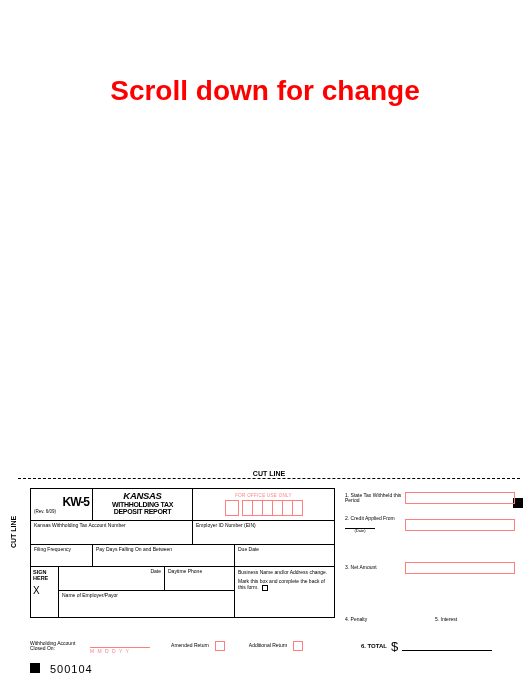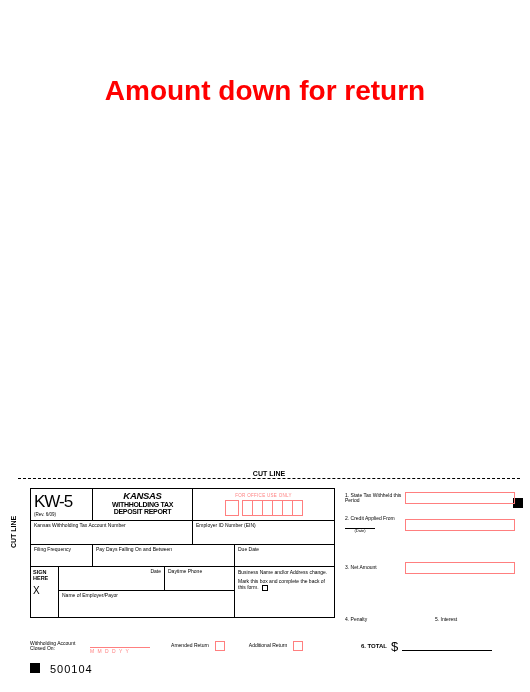--- a/index.html
+++ b/index.html
@@ -80,24 +80,25 @@
   }
   .kw5-cell {
     width: 62px;
     border-right: 1px solid #000;
     padding: 2px 3px;
     display: flex;
     flex-direction: column;
     justify-content: center;
   }
   .kw5-big {
-    font-size: 17px;
-    font-weight: 400;
+    font-size: 12px;
+    font-weight: 700;
     font-family: Arial, sans-serif;
     letter-spacing: -1px;
+    text-align: right;
   }
   .kw5-rev {
     font-size: 4.5px;
   }
   .kansas-cell {
     width: 100px;
     border-right: 1px solid #000;
     text-align: center;
     font-weight: bold;
     padding-top: 2px;
@@ -342,21 +343,21 @@
     font-size: 11px;
     font-family: Arial, sans-serif;
     letter-spacing: 1px;
   }
 </style>
 </head>
 <body>
 
 <div class="page">
 
-  <div class="scroll-msg">Amount down for return</div>
+  <div class="scroll-msg">Scroll down for change</div>
 
   <div class="cut-line-wrap">
     <div class="cut-line-dash"></div>
     <div class="cut-line-label">CUT LINE</div>
   </div>
 
   <div class="form-area">
 
     <div class="side-cut">CUT LINE</div>
 

